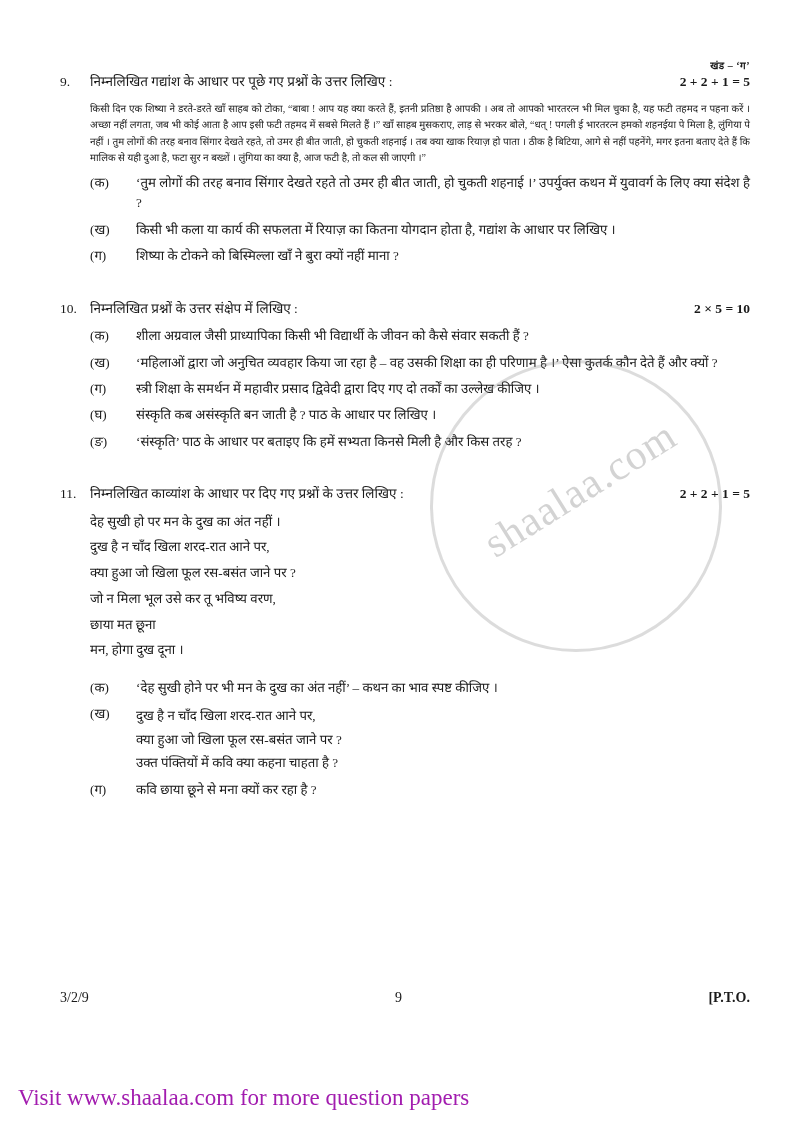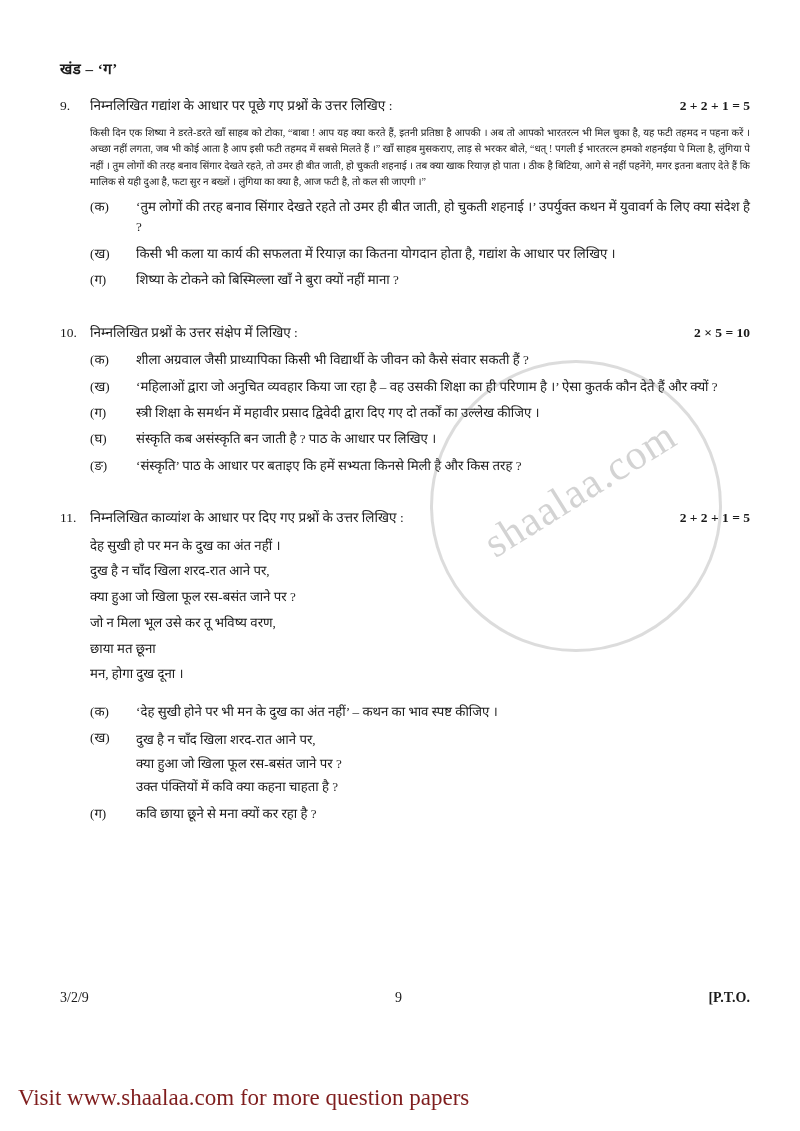--- a/index.html
+++ b/index.html
@@ -59,24 +59,23 @@
     text-align: center;
     font-family: "Liberation Serif", serif;
     font-size: 42px;
     color: rgba(120,120,120,0.33);
     transform: rotate(-32deg);
     letter-spacing: 1px;
     white-space: nowrap;
   }
 
   .section-title {
-    text-align: left;
-    font-size: 15px;
+    text-align: right;
+    font-size: 10px;
     font-weight: bold;
-    margin-bottom: 18px;
     letter-spacing: 0.5px;
   }
 
   .qblock {
     position: relative;
     margin-bottom: 2px;
   }
 
   .qhead {
     display: flex;
@@ -155,21 +154,21 @@
   }
   .footer .code { flex: 0 0 auto; }
   .footer .pageno { flex: 1 1 auto; text-align: center; font-weight: normal; }
   .footer .pto { flex: 0 0 auto; font-weight: bold; }
 
   .promo {
     position: absolute;
     left: 18px;
     top: 1085px;
     font-size: 23px;
-    color: #7f1d1d;
+    color: #a21caf;
     font-family: "Liberation Serif", serif;
   }
 </style>
 </head>
 <body>
 
 <div class="page">
 
   <div class="watermark">
     <div class="ring"></div>

